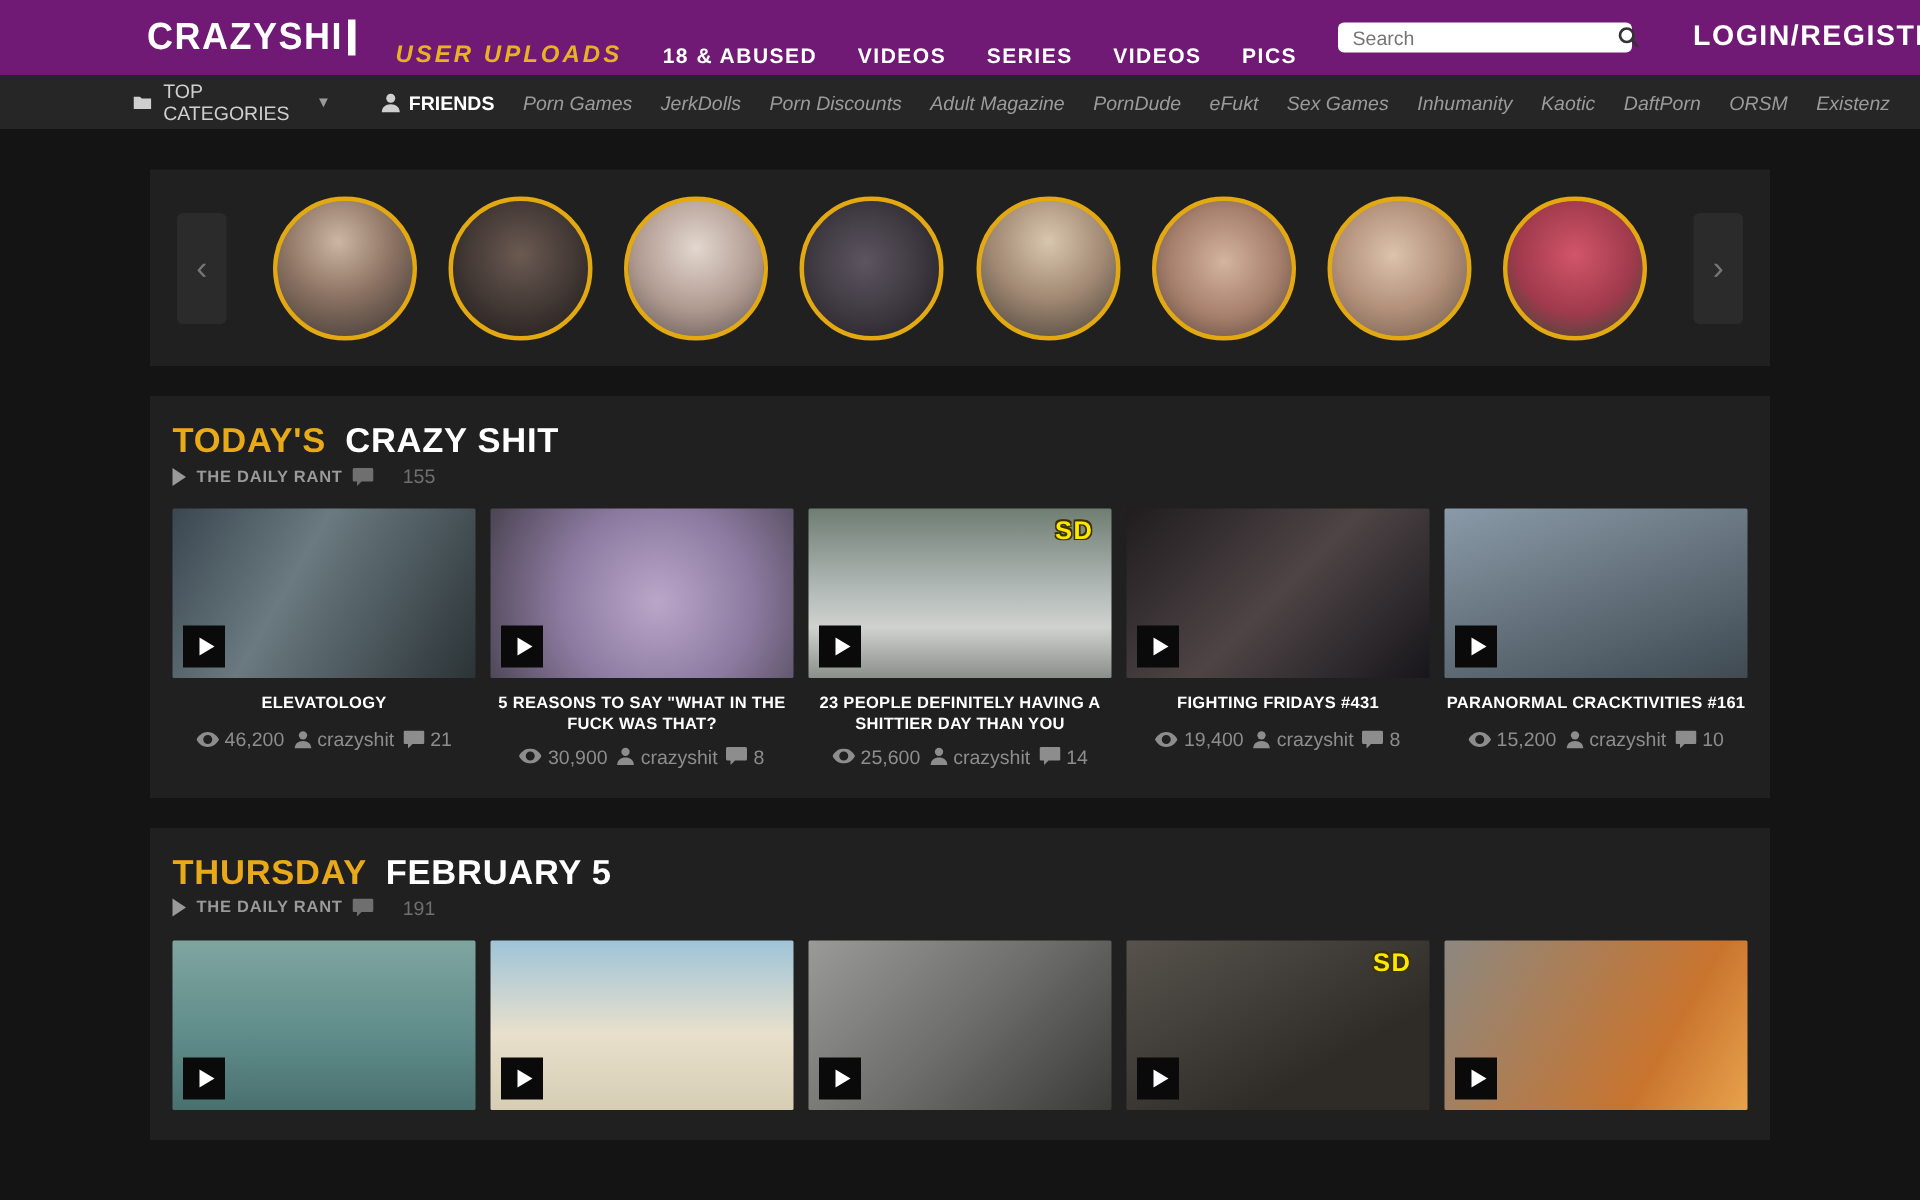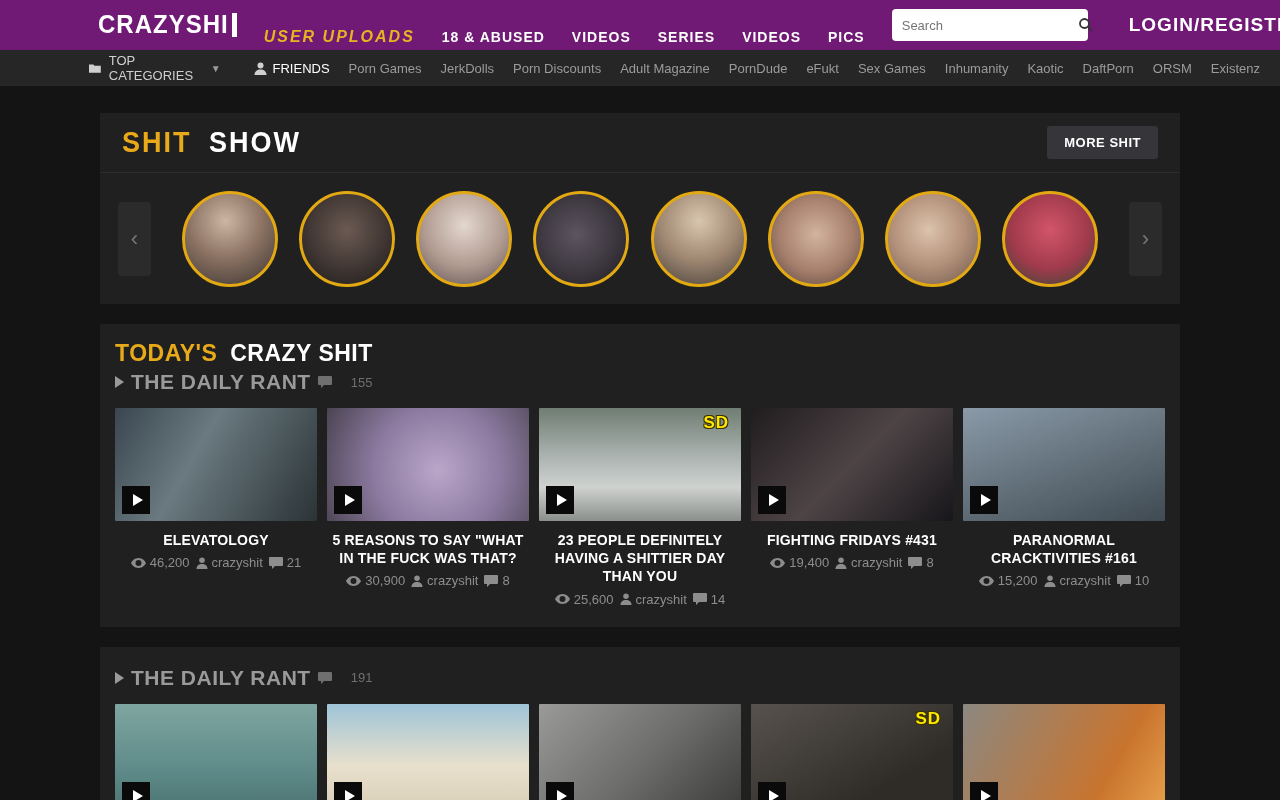--- a/index.html
+++ b/index.html
@@ -9,37 +9,37 @@
   
   .topbar { height:50px; background:#701a75; display:flex; align-items:center;
     padding:0 55px 0 98px; gap:27px; }
   .logo { display:flex; align-items:center; gap:3px; cursor:pointer; }
   .logo-text { color:#fff; font-size:24px; font-weight:bold; letter-spacing:1px;
     transform:scaleY(1.05); }
   .logo-bar { width:5px; height:24px; background:#fff; }
   .nav-item { color:#fff; font-size:14px; font-weight:bold; letter-spacing:1px;
     cursor:pointer; white-space:nowrap;margin-top:23px; }
   .nav-item.uploads { color:#e8b321; font-style:italic; font-size:16px; letter-spacing:2px; }
-  .searchbox { margin-left:auto; width:196px; height:32px; background:#fff;
+  .searchbox { margin-left:auto; width:196px; height:20px; background:#fff;
     border-radius:4px; display:flex; align-items:center; padding:0 10px; }
   .searchbox input { border:none; outline:none; flex:1; font-size:13px; color:#333;
     font-family:"Liberation Sans", sans-serif; background:transparent; }
   .searchbox svg { flex:0 0 auto; cursor:pointer; }
   .login { color:#fff; font-size:19px; font-weight:bold; letter-spacing:1px;
     margin-left:14px; cursor:pointer; white-space:nowrap; }
 
   
   .subnav { height:36px; background:#262626; display:flex; align-items:center;
     padding:0 20px 0 89px; gap:19px; font-size:13px; }
   .subnav .cat { display:flex; align-items:center; gap:8px; color:#cfcfcf;
     cursor:pointer; font-weight:normal; }
   .subnav .chev { color:#9a9a9a; font-size:10px; margin-left:4px; }
   .subnav .friends { display:flex; align-items:center; gap:6px; color:#fff;
-    font-weight:normal; cursor:pointer; margin-left:14px; }
-  .subnav a.flink { color:#9b9b9b; text-decoration:none; cursor:pointer; white-space:nowrap; }
+    font-weight:bold; cursor:pointer; margin-left:14px; }
+  .subnav a.flink { color:#9b9b9b; text-decoration:none; cursor:pointer; white-space:nowrap;font-style:italic; }
 
   
   .container { width:1080px; margin:0 auto; }
   .panel { background:#202020; }
   .panel-show { margin-top:27px; }
   .show-header { height:60px; display:flex; align-items:center;
     padding:0 22px; border-bottom:1px solid #2c2c2c; }
   .show-title { font-size:27px; font-weight:bold; letter-spacing:2px; transform:scaleY(1.08); }
   .show-title .accent { color:#e9aa1a; }
   .show-title .rest { color:#fff; margin-left:8px; }
@@ -63,34 +63,34 @@
   .av7{background:radial-gradient(circle at 45% 40%, #dcc3ac, #b2907a 50%, #6a5648);}
   .av8{background:radial-gradient(circle at 50% 40%, #d2556a, #a03a4c 55%, #2e4a34);}
 
   .panel-section { margin-top:20px; padding:16px 15px 20px 15px; }
   .sec-title { font-size:23px; font-weight:bold; letter-spacing:.5px; }
   .sec-title .accent { color:#e9aa1a; }
   .sec-title .rest { color:#fff; margin-left:6px; }
   .rant { margin-top:3px; display:flex; align-items:center; gap:7px; }
   .rant .tri { width:0; height:0; border-left:9px solid #9a9a9a;
     border-top:6px solid transparent; border-bottom:6px solid transparent; }
-  .rant .rant-label { color:#9a9a9a; font-size:21px; font-weight:bold; letter-spacing:.5px; cursor:pointer; }
+  .rant .rant-label { color:#9a9a9a; font-size:11px; font-weight:bold; letter-spacing:.5px; cursor:pointer; }
   .rant .cnt { display:flex; align-items:center; gap:19px; color:#6f6f6f; font-size:13px; }
 
   .cards { display:flex; gap:10px; margin-top:14px; }
   .card { flex:1; min-width:0; }
   .thumb { position:relative; height:113px; border-radius:1px; cursor:pointer; overflow:hidden; }
   .play { position:absolute; left:7px; bottom:7px; width:28px; height:28px;
     background:#0a0a0a; display:flex; align-items:center; justify-content:center; }
   .play .ptri { width:0; height:0; border-left:10px solid #fff;
     border-top:6px solid transparent; border-bottom:6px solid transparent; margin-left:3px; }
   .sd-badge { position:absolute; top:5px; right:12px; color:#ffe800; font-size:17px;
     font-weight:bold; letter-spacing:1px;
     text-shadow:-1px -1px 0 #3a3200, 1px -1px 0 #3a3200, -1px 1px 0 #3a3200, 1px 1px 0 #3a3200; }
-  .vtitle { margin-top:10px; color:#fff; font-size:14px; font-weight:bold;
+  .vtitle { margin-top:10px; color:#fff; font-size:11px; font-weight:bold;
     text-align:center; line-height:1.3; letter-spacing:.2px; min-height:17px; cursor:pointer; }
   .vmeta { margin-top:6px; display:flex; justify-content:center; align-items:center;
     gap:6px; color:#8d8d8d; font-size:13px; }
   .vmeta .m { display:flex; align-items:center; gap:4px;justify-content:flex-end; }
   .vmeta .author { cursor:pointer; }
 
   .t11{background:linear-gradient(120deg,#3a4650,#6a7a80 40%,#2b3336);}
   .t12{background:radial-gradient(circle at 55% 55%, #b9a6c9, #8d7aa0 50%, #4a4452);}
   .t13{background:linear-gradient(180deg,#6f7d72 0%,#aeb6b4 45%,#cfd2cf 70%,#8b8f8c);}
   .t14{background:linear-gradient(135deg,#201c1e,#4e4446 50%,#17161a);}
@@ -154,27 +154,20 @@
   <a class="flink">Kaotic</a>
   <a class="flink">DaftPorn</a>
   <a class="flink">ORSM</a>
   <a class="flink">Existenz</a>
 
 </nav>
 
 <div class="container">
 
   <section class="panel panel-show">
-    <div class="show-header">
-      <span class="show-title">
-        <span class="accent">SHIT</span>
-        <span class="rest">SHOW</span>
-      </span>
-      <button class="more-btn">MORE SHIT</button>
-    </div>
     <div class="carousel">
       <div class="car-arrow">‹</div>
       <div class="avatars">
         <div class="avatar av1"></div>
         <div class="avatar av2"></div>
         <div class="avatar av3"></div>
         <div class="avatar av4"></div>
         <div class="avatar av5"></div>
         <div class="avatar av6"></div>
         <div class="avatar av7"></div>
@@ -349,20 +342,24 @@
               </svg>
               <span>10</span>
             </span>
         </div>
       </div>
 
     </div>
   </section>
 
   <section class="panel panel-section">
+    <h2 class="sec-title">
+      <span class="accent">THURSDAY</span>
+      <span class="rest">FEBRUARY 5</span>
+    </h2>
     <div class="rant">
       <span class="tri"></span>
       <span class="rant-label">THE DAILY RANT</span>
       <span class="cnt">
         <svg width="14" height="12" viewBox="0 0 14 12">
           <path fill="#6f6f6f" d="M1 0 h12 a1 1 0 0 1 1 1 v7 a1 1 0 0 1 -1 1 h-7 l-3 3 v-3 h-2 a1 1 0 0 1 -1 -1 v-7 a1 1 0 0 1 1 -1 z"></path>
         </svg>
         <span>191</span>
       </span>
     </div>

